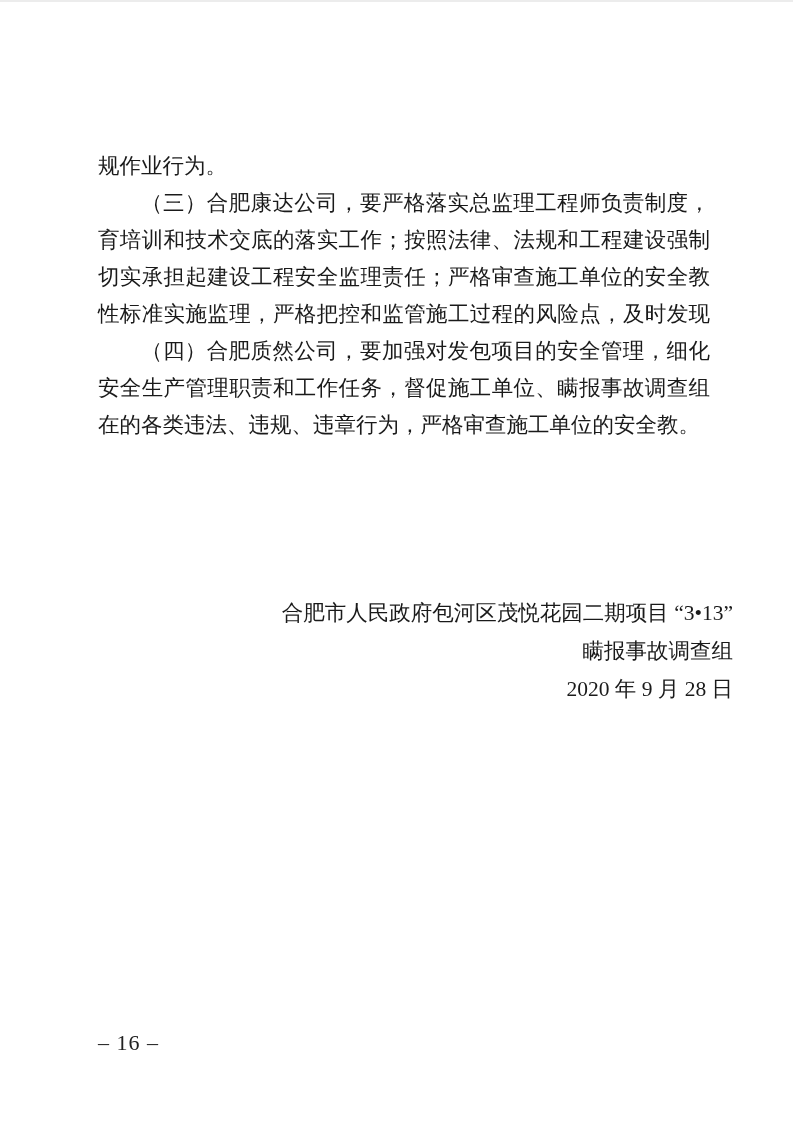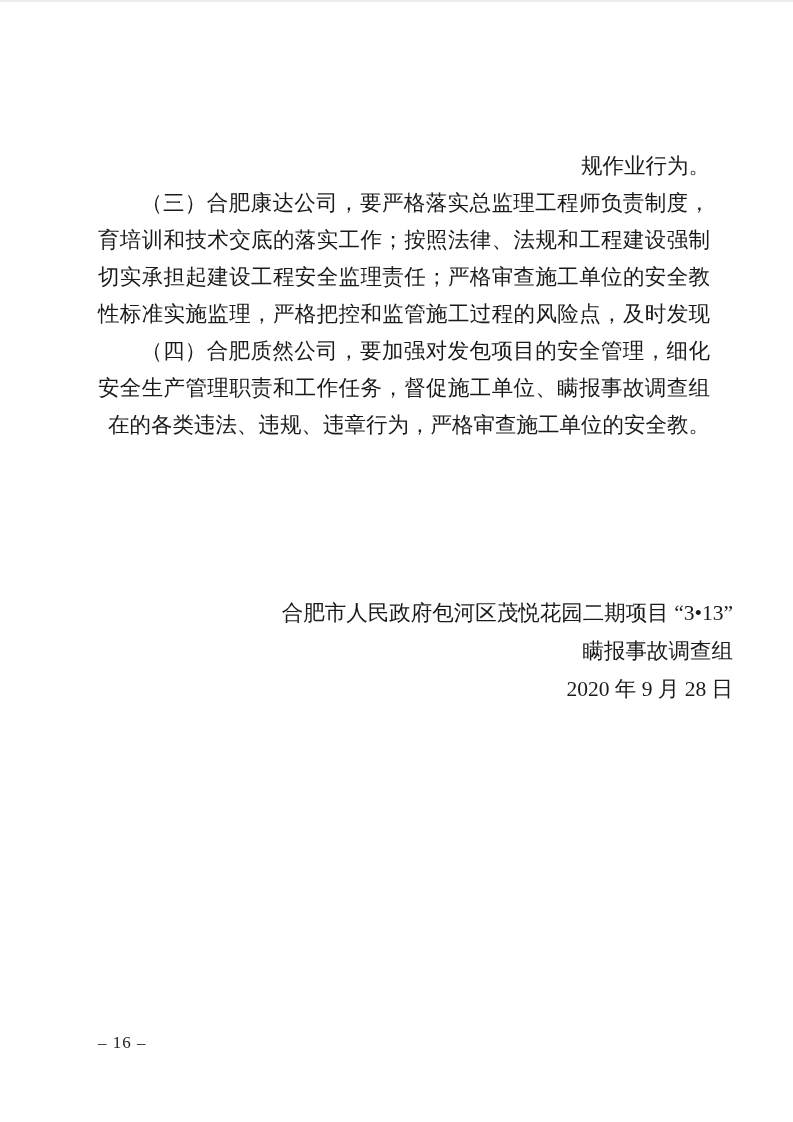--- a/index.html
+++ b/index.html
@@ -20,21 +20,21 @@
   .body-text {
     position: absolute;
     left: 98px;
     top: 146px;
     width: 612px;
     font-size: 21.5px;
     line-height: 37px;
   }
   .t-line {
     height: 37px;
-    text-align: right;
+    text-align: left;
     white-space: nowrap;
   }
   .t-line.jl {
     text-align: justify;
     text-align-last: justify;
     white-space: normal;
   }
   .t-line.indent {
     padding-left: 43px;
   }
@@ -48,21 +48,21 @@
     line-height: 38px;
   }
   .sig-line {
     height: 38px;
     white-space: nowrap;
   }
   .footer {
     position: absolute;
     left: 98px;
     top: 1030px;
-    font-size: 17px;
+    font-size: 22px;
     line-height: 22px;
     letter-spacing: 1px;
     color: #222222;
   }
 </style>
 </head>
 <body>
 
 <div class="page">
 

